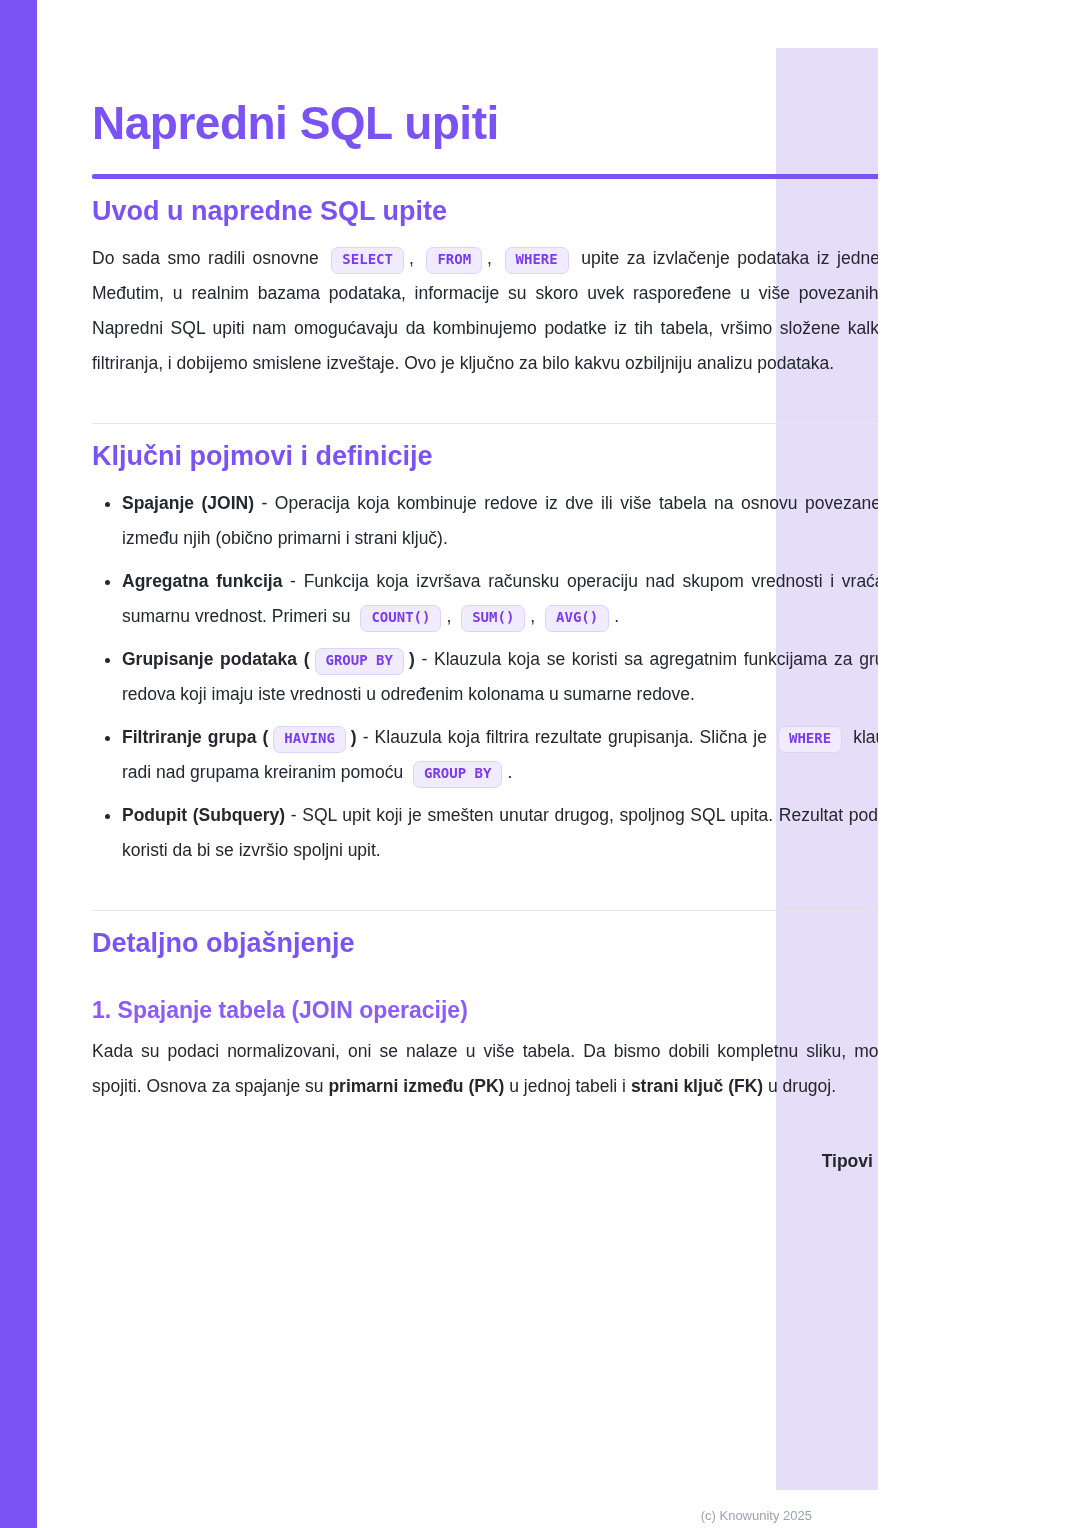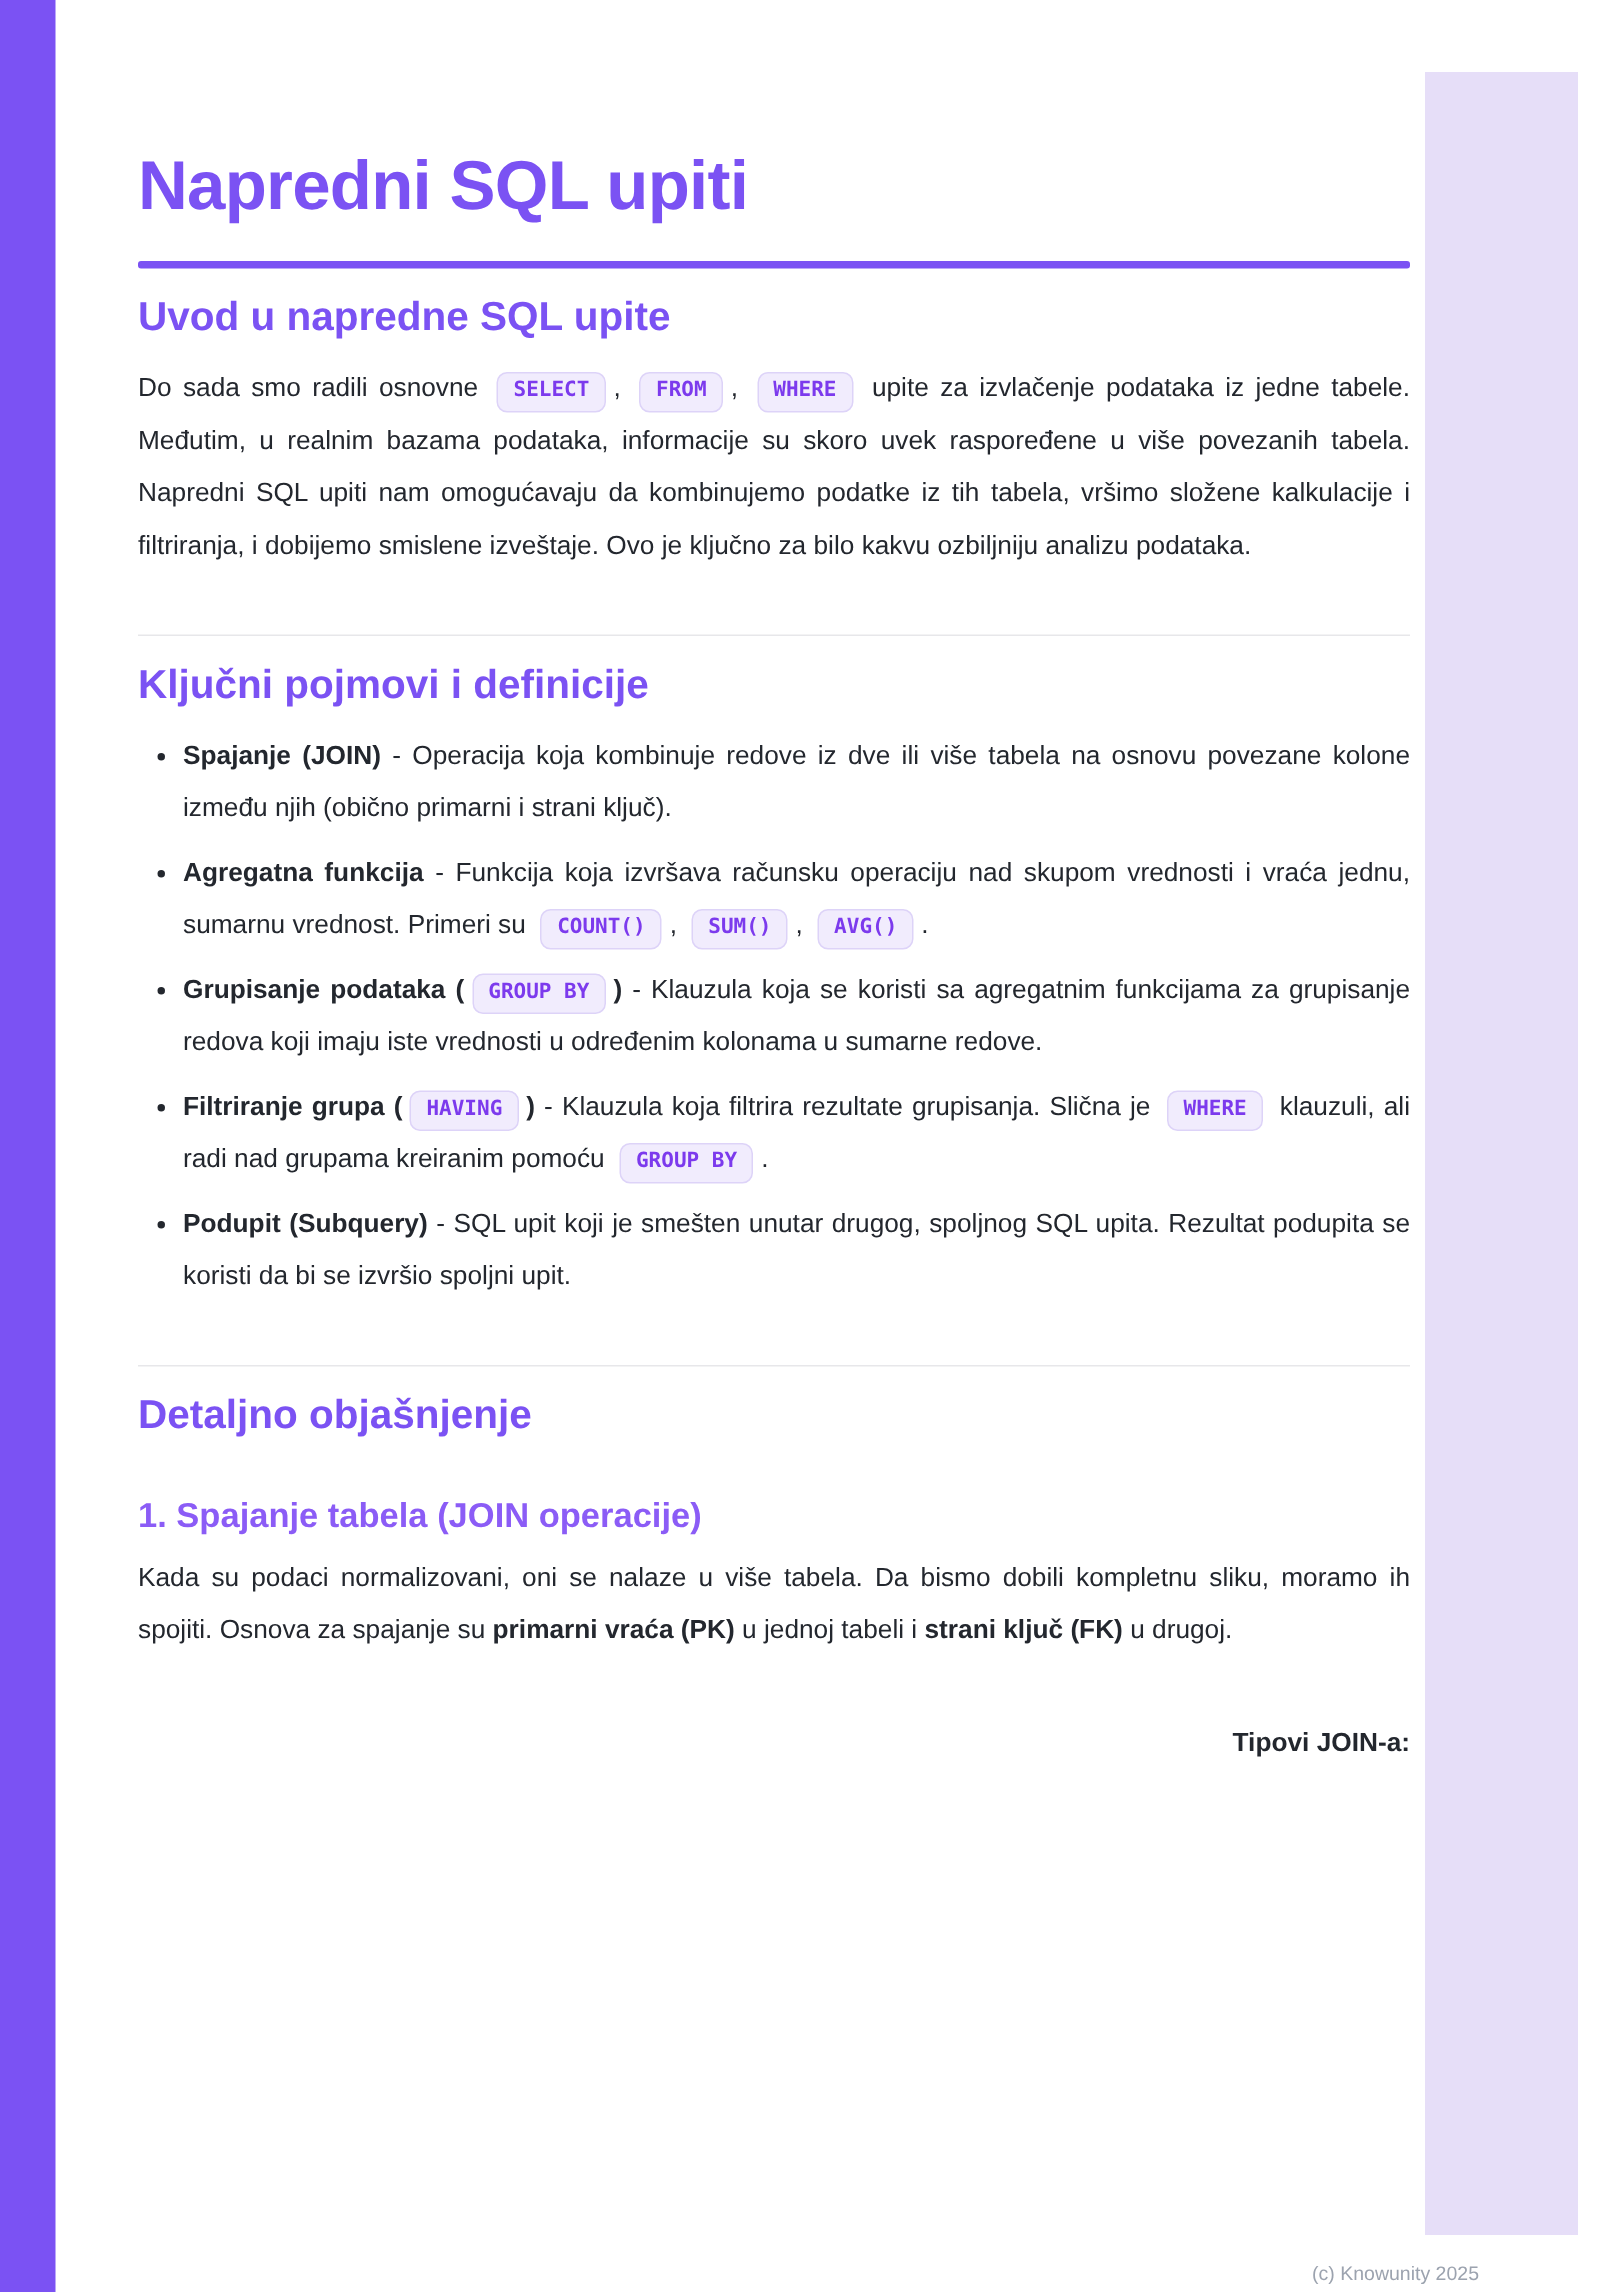--- a/index.html
+++ b/index.html
@@ -9,21 +9,21 @@
     --chip-border:#DDD3F8;
     --chip-text:#7C3AED;
     --text:#23272E;
     --muted:#9CA3AF;
     --divider:#E7E7EA;
     --right-stripe:#E6DEF8;
   }
   *{box-sizing:border-box;}
   html,body{margin:0;padding:0;background:#ffffff;}
   body{font-family:"Liberation Sans",sans-serif;color:var(--text);}
-  .page{position:relative;width:1052px;height:1528px;background:#ffffff;overflow:hidden;}
+  .page{position:relative;width:878px;height:1528px;background:#ffffff;overflow:hidden;}
   .left-stripe{position:absolute;left:0;top:0;width:37px;height:100%;background:var(--accent);}
   .right-stripe{position:absolute;right:0;top:48px;width:102px;height:1442px;background:var(--right-stripe);}
   .content{position:absolute;left:92px;top:0;width:848px;}
   h1.title{color:var(--accent);font-size:46px;font-weight:800;letter-spacing:-0.5px;margin:96px 0 24px;}
   .rule{height:5px;background:var(--accent);border-radius:2px;margin:0 0 6px;}
   h2.section{color:var(--accent);font-size:27px;font-weight:700;margin:17px 0 14px;}
   h3.subsection{color:var(--accent-light);font-size:23px;font-weight:700;margin:38px 0 10px;}
   p.body{font-size:17.5px;line-height:35px;margin:0;}
   .justify{text-align:justify;}
   hr.divider{border:none;border-top:1px solid var(--divider);margin:42px 0 2px;}
@@ -73,21 +73,21 @@
       <li><span class="seg-bold">Agregatna funkcija</span><span> - Funkcija koja izvršava računsku operaciju nad skupom vrednosti i vraća jednu, sumarnu vrednost. Primeri su </span><span class="chip">COUNT()</span><span>, </span><span class="chip">SUM()</span><span>, </span><span class="chip">AVG()</span><span>.</span></li>
       <li><span class="seg-bold">Grupisanje podataka (</span><span class="chip">GROUP BY</span><span class="seg-bold">)</span><span> - Klauzula koja se koristi sa agregatnim funkcijama za grupisanje redova koji imaju iste vrednosti u određenim kolonama u sumarne redove.</span></li>
       <li><span class="seg-bold">Filtriranje grupa (</span><span class="chip">HAVING</span><span class="seg-bold">)</span><span> - Klauzula koja filtrira rezultate grupisanja. Slična je </span><span class="chip">WHERE</span><span> klauzuli, ali radi nad grupama kreiranim pomoću </span><span class="chip">GROUP BY</span><span>.</span></li>
       <li><span class="seg-bold">Podupit (Subquery)</span><span> - SQL upit koji je smešten unutar drugog, spoljnog SQL upita. Rezultat podupita se koristi da bi se izvršio spoljni upit.</span></li>
     </ul>
 
     <hr class="divider">
 
     <h2 class="section">Detaljno objašnjenje</h2>
     <h3 class="subsection">1. Spajanje tabela (JOIN operacije)</h3>
-    <p class="body justify"><span>Kada su podaci normalizovani, oni se nalaze u više tabela. Da bismo dobili kompletnu sliku, moramo ih spojiti. Osnova za spajanje su </span><span class="seg-bold">primarni vraća (PK)</span><span> u jednoj tabeli i </span><span class="seg-bold">strani ključ (FK)</span><span> u drugoj.</span></p>
+    <p class="body justify"><span>Kada su podaci normalizovani, oni se nalaze u više tabela. Da bismo dobili kompletnu sliku, moramo ih spojiti. Osnova za spajanje su </span><span class="seg-bold">primarni između (PK)</span><span> u jednoj tabeli i </span><span class="seg-bold">strani ključ (FK)</span><span> u drugoj.</span></p>
 
     <p class="tipovi">Tipovi JOIN-a:</p>
 
   </main>
 
   <div class="footer">(c) Knowunity 2025</div>
 
 </div>
 
 </body></html>

